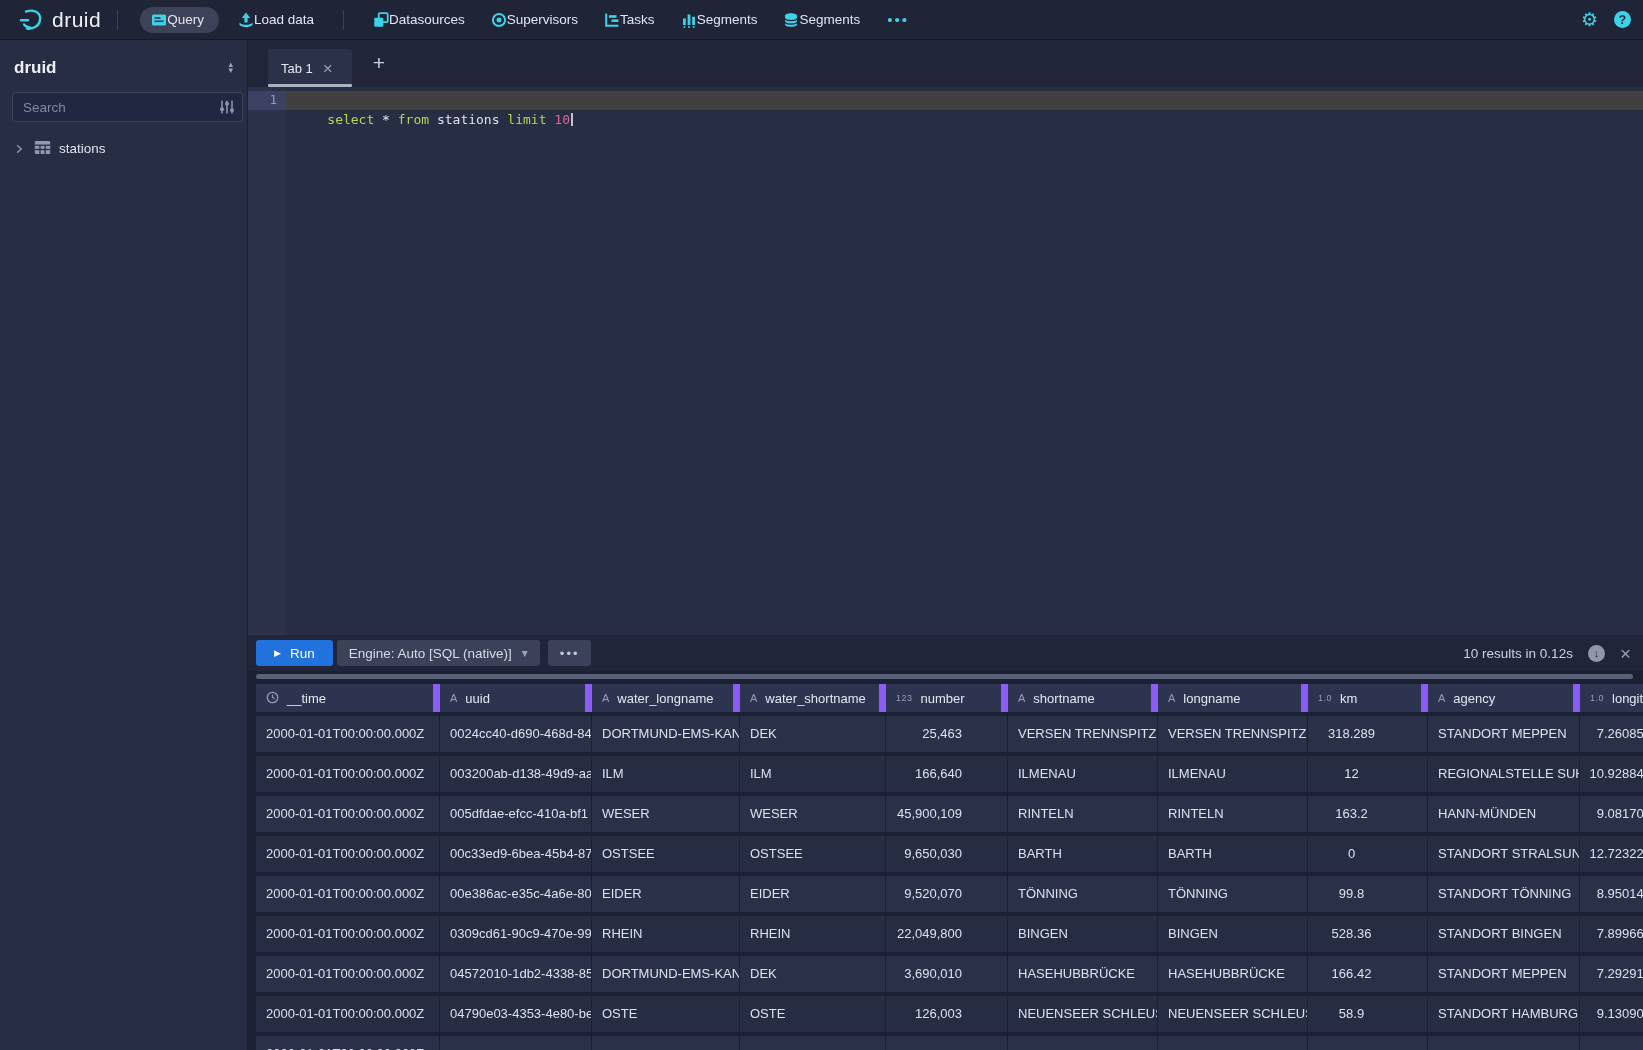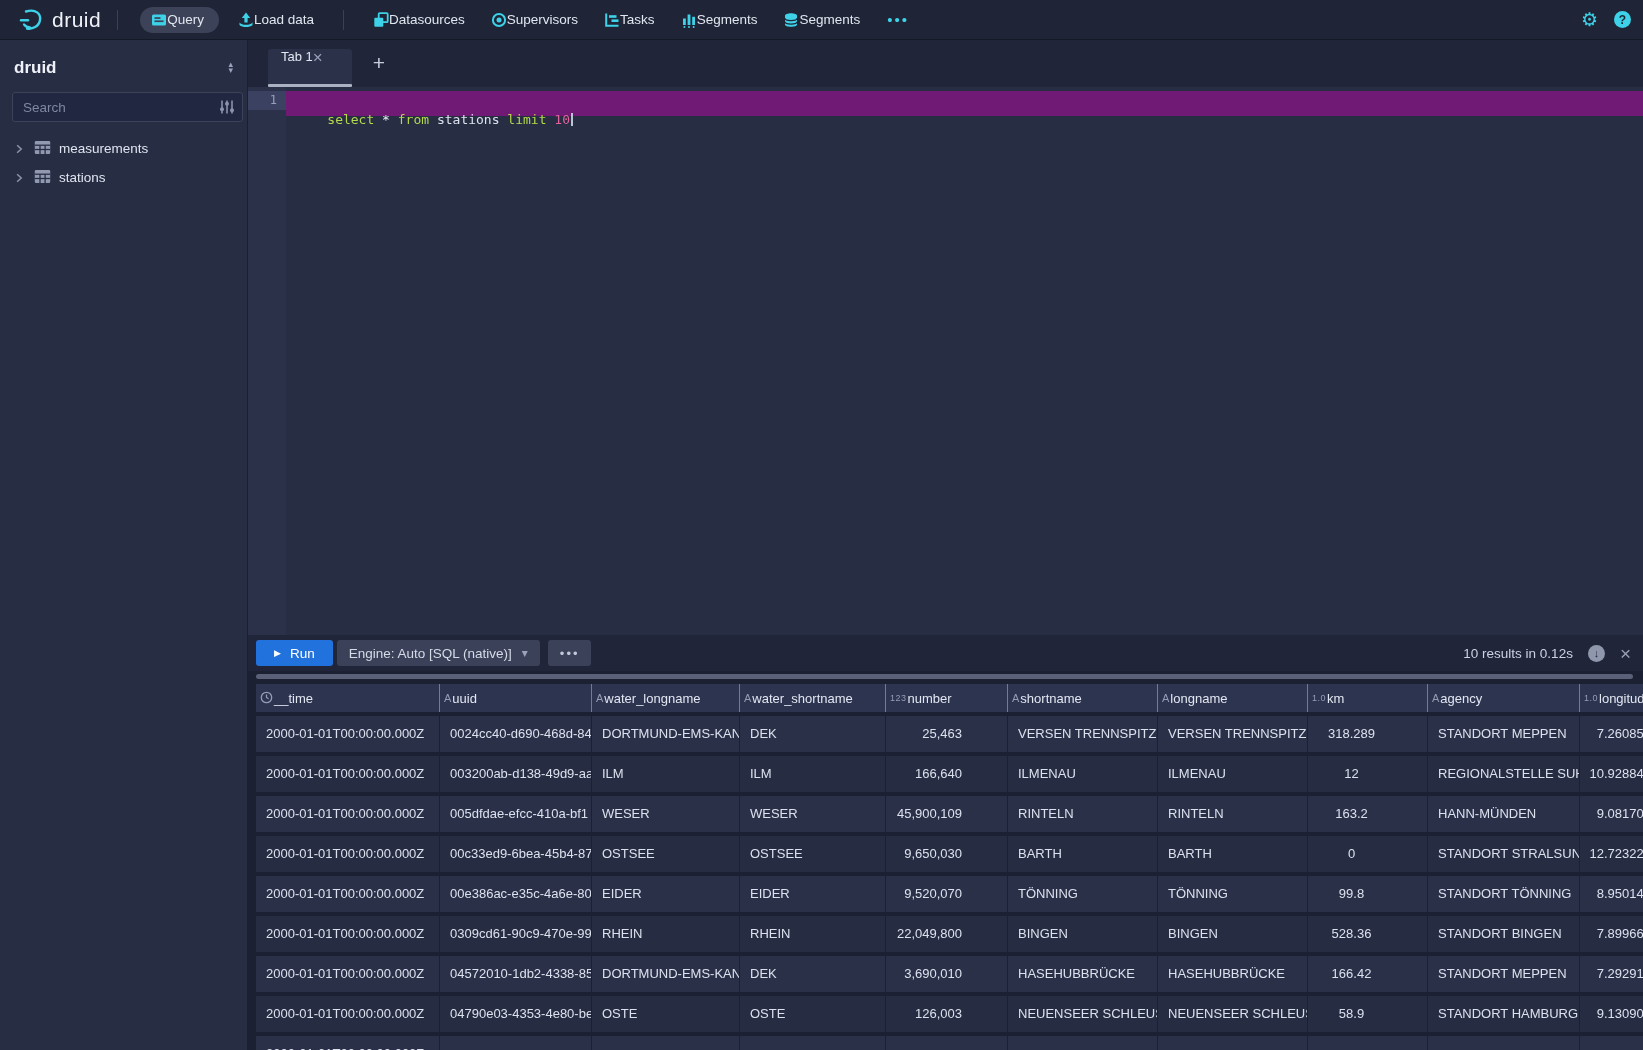--- a/index.html
+++ b/index.html
@@ -52,39 +52,39 @@
     gap:8px; cursor:pointer; font-size:13.5px; color:#e0e4ef; }
   .tree-row .chev { display:inline-flex; width:14px; justify-content:center; }
   
   .tabbar {
     position:absolute; top:40px; left:248px; right:0; height:47px;
     background:#20253a;
   }
   .tab {
     position:absolute; left:20px; top:9px; width:84px; height:38px;
     background:#2b3149; border-radius:3px 3px 0 0; display:flex;
-    padding:0 10px 0 13px; gap:0; cursor:pointer;
+    align-items:center; padding:0 10px 0 13px; gap:10px; cursor:pointer;
   }
   .tab-label { font-size:13px; color:#e4e8f2; }
   .tab-close { color:#97a0b6; font-size:17px; line-height:1; cursor:pointer; }
   .tab-underline { position:absolute; left:20px; top:44px; width:84px; height:3px;
     background:#aab1c3; border-radius:1px; }
   .tab-add { position:absolute; left:118px; top:11px; font-size:21px; color:#c7ccda;
     cursor:pointer; width:26px; text-align:center; }
   
   .editor {
     position:absolute; top:87px; left:248px; right:0; height:548px;
     background:#272d43; font-family:"DejaVu Sans Mono", monospace; font-size:13px;
   }
   .gutter { position:absolute; left:0; top:0; bottom:0; width:38px; background:#2a3149; }
   .active-line-gutter { position:absolute; left:0; top:4px; width:38px; height:19px;
     background:#3a4161; color:#97a0b8; text-align:right; padding-right:9px;
     line-height:19px; font-size:12px; }
-  .active-line { position:absolute; left:38px; right:0; top:4px; height:25px;
-    background:#701a75; line-height:19px; padding-left:10px; white-space:pre; }
+  .active-line { position:absolute; left:38px; right:0; top:4px; height:19px;
+    background:#404040; line-height:19px; padding-left:10px; white-space:pre; }
   .tk-kw { color:#b3d94c; }
   .tk-op { color:#eceff6; }
   .tk-id { color:#dde2ee; }
   .tk-num { color:#e0639f; }
   .caret-cursor { display:inline-block; width:2px; height:13px; background:#bcc3d6;
     vertical-align:-2px; margin-left:1px; }
   
   .runbar {
     position:absolute; top:635px; left:248px; right:0; height:36px;
     background:#20253a; display:flex; align-items:center; padding-left:8px;
@@ -103,22 +103,22 @@
   .dl-circle { width:17px; height:17px; border-radius:50%; background:#8f97ad;
     color:#20253a; display:flex; align-items:center; justify-content:center;
     font-size:11px; font-weight:bold; cursor:pointer; }
   .close-x { color:#97a0b6; font-size:19px; line-height:1; cursor:pointer; }
   
   .results { position:absolute; top:671px; left:248px; right:0; bottom:0;
     background:#1b2132; overflow:hidden; }
   .splitter { margin:3px 10px 0 8px; height:5px; border-radius:2.5px; background:#596077; cursor:row-resize; }
   .rtable { margin:5px 0 0 8px; width:1474px; }
   .thead { display:flex; height:28px; background:#2d3450; margin-bottom:4px; }
-  .th { display:flex; align-items:center; gap:1px; padding-left:4px; font-size:13px;
-    color:#e3e7f2; overflow:hidden; white-space:nowrap; border-right:1px solid #8b5cf6;
+  .th { display:flex; align-items:center; gap:8px; padding-left:10px; font-size:13px;
+    color:#e3e7f2; overflow:hidden; white-space:nowrap; border-right:7px solid #8b5cf6;
     cursor:pointer; flex:none; }
   .type-ic { color:#959db4; font-size:11px; flex:none; }
   .type-ic.small { font-size:9px; letter-spacing:.5px; }
   .tbody .trow { display:flex; height:36px; margin-bottom:4px; }
   .tbody .trow:nth-child(odd) { background:#2a3048; }
   .tbody .trow:nth-child(even) { background:#262c41; }
   .td { line-height:36px; font-size:13px; color:#dce1ee; padding-left:10px;
     overflow:hidden; white-space:nowrap; border-right:1px solid #1b2134;
     flex:none; cursor:pointer; }
   .c0{width:184px;} .c1{width:152px;} .c2{width:148px;} .c3{width:146px;}
@@ -259,35 +259,20 @@
             <path d="M5.5 3 L11 8 L5.5 13" fill="none" stroke="#8a93ab" stroke-width="2"></path>
           </svg>
         </span>
         <span><svg width="17" height="15" viewBox="0 0 17 15">
             <rect x="0.8" y="1" width="15.4" height="13" rx="1.2" fill="#9199b0"></rect>
             <line x1="0.8" y1="5.2" x2="16.2" y2="5.2" stroke="#272e44" stroke-width="1.3"></line>
             <line x1="6" y1="5.2" x2="6" y2="14" stroke="#272e44" stroke-width="1.3"></line>
             <line x1="11.1" y1="5.2" x2="11.1" y2="14" stroke="#272e44" stroke-width="1.3"></line>
             <line x1="0.8" y1="9.5" x2="16.2" y2="9.5" stroke="#272e44" stroke-width="1.3"></line>
           </svg></span>
-        <span class="tree-label">measurements</span>
-      </div>
-      <div class="tree-row">
-        <span class="chev">
-          <svg width="12" height="12" viewBox="0 0 16 16">
-            <path d="M5.5 3 L11 8 L5.5 13" fill="none" stroke="#8a93ab" stroke-width="2"></path>
-          </svg>
-        </span>
-        <span><svg width="17" height="15" viewBox="0 0 17 15">
-            <rect x="0.8" y="1" width="15.4" height="13" rx="1.2" fill="#9199b0"></rect>
-            <line x1="0.8" y1="5.2" x2="16.2" y2="5.2" stroke="#272e44" stroke-width="1.3"></line>
-            <line x1="6" y1="5.2" x2="6" y2="14" stroke="#272e44" stroke-width="1.3"></line>
-            <line x1="11.1" y1="5.2" x2="11.1" y2="14" stroke="#272e44" stroke-width="1.3"></line>
-            <line x1="0.8" y1="9.5" x2="16.2" y2="9.5" stroke="#272e44" stroke-width="1.3"></line>
-          </svg></span>
         <span class="tree-label">stations</span>
       </div>
     </div>
 </div>
 
 <div class="tabbar">
   <div class="tab">
     <span class="tab-label">Tab 1</span>
     <span class="tab-close">×</span>
   </div>

